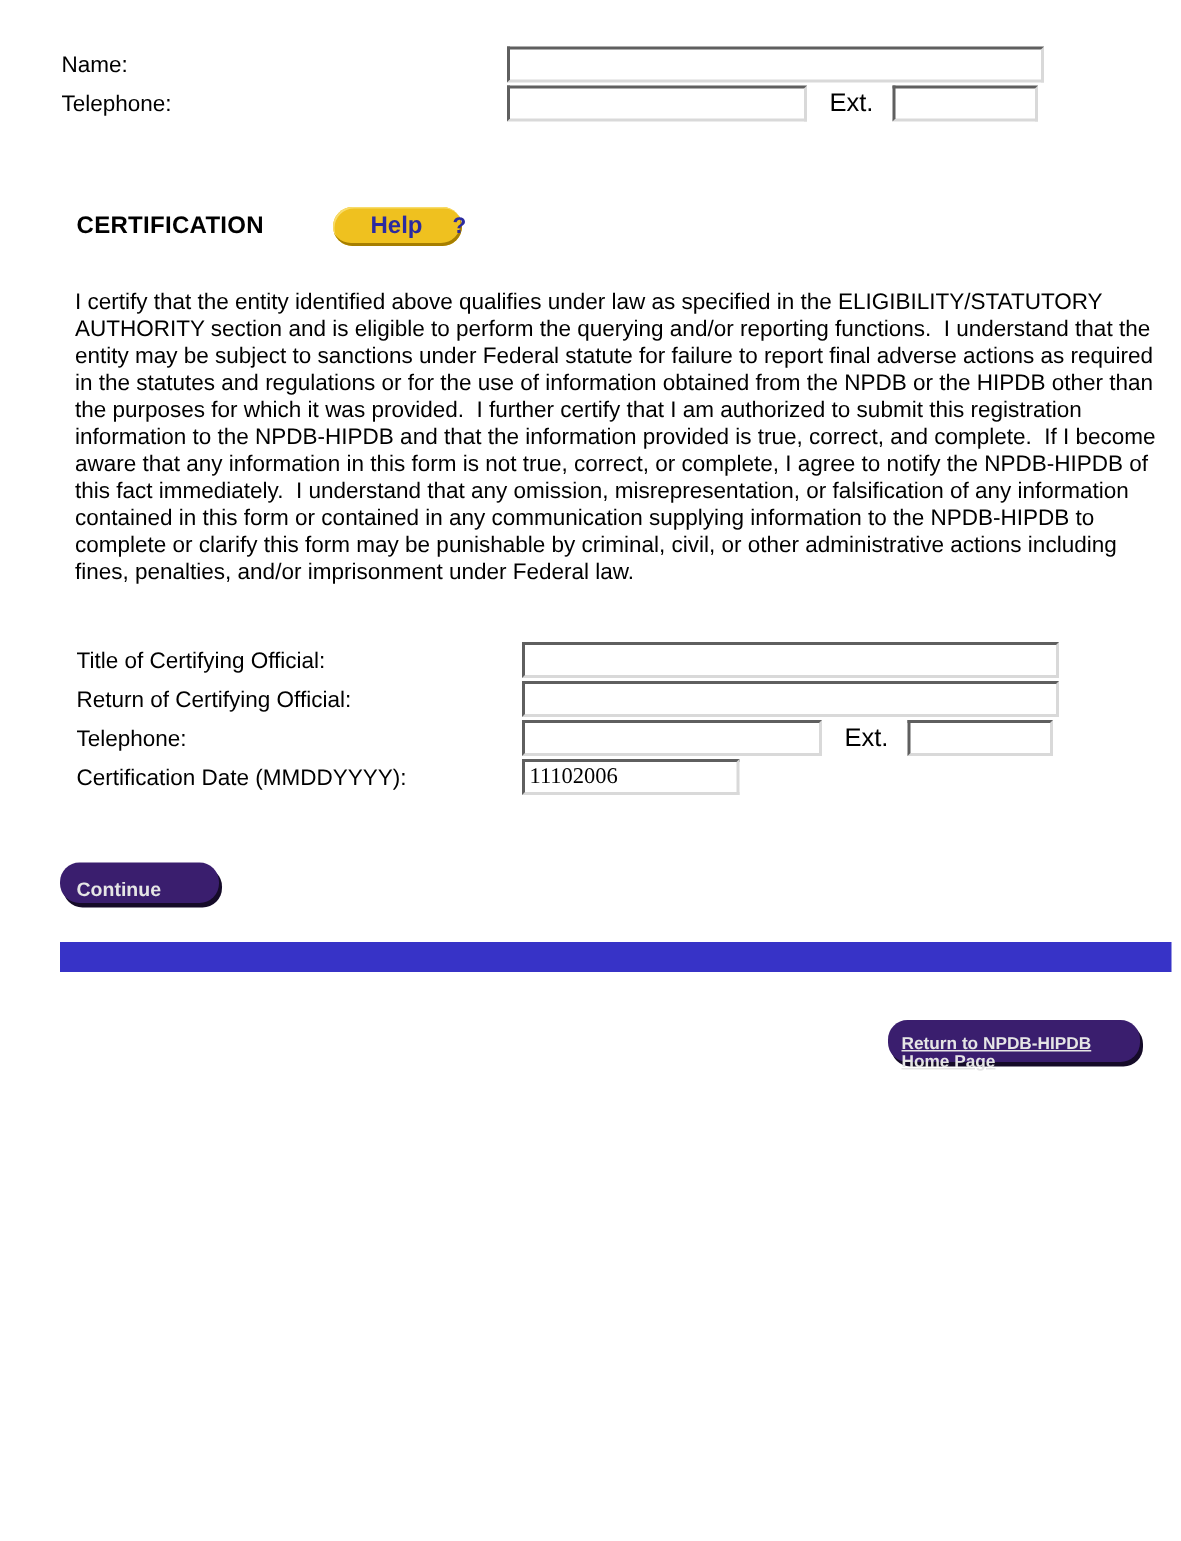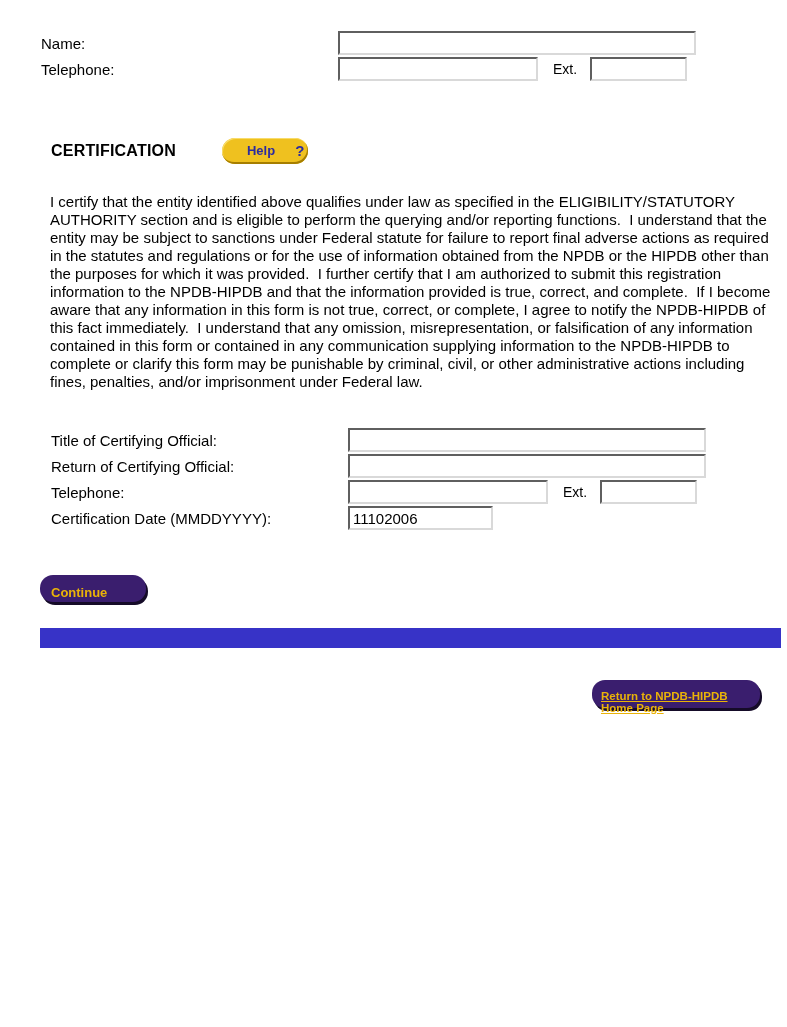--- a/index.html
+++ b/index.html
@@ -26,30 +26,30 @@
     flex: 0 0 298px;
     padding-left: 1px;
     font-size: 15px;
     color: #000;
   }
   input.txt {
     height: 24px;
     border: 2px solid;
     border-color: #5f5f5f #d9d9d9 #d9d9d9 #5f5f5f;
     background: #ffffff;
-    font-family: Liberation Sans, sans-serif;
+    font-family: Liberation Serif, serif;
     font-size: 15px;
     padding: 0 3px;
     outline: none;
   }
   .w-wide  { width: 358px; }
   .w-phone { width: 200px; }
   .w-ext   { width: 97px; }
   .w-date  { width: 145px; }
-  .ext-label { margin: 0 3px 0 5px; font-size: 14px; }
+  .ext-label { margin: 0 3px 0 5px; font-size: 17px; }
 
   
   .cert-head-row {
     display: flex;
     align-items: center;
     margin-top: 56px;
     padding-left: 11px;
     height: 27px;
   }
   .cert-heading {
@@ -67,21 +67,21 @@
     box-shadow: inset -1px -2px 0 #a67e00, inset 1px 1px 0 #f8dc6a;
     display: flex;
     align-items: center;
     justify-content: space-between;
     padding: 0 14px 0 15px;
     cursor: pointer;
     font-family: "Liberation Sans", sans-serif;
   }
   .help-btn .help-label {
     color: #2b2ba0;
-    font-size: 13px;
+    font-size: 16px;
     font-weight: bold;
   }
   .help-btn .help-q {
     color: #2b2ba0;
     font-size: 15px;
     font-weight: bold;
   }
 
   
   .statement {
@@ -95,21 +95,21 @@
 
   
   .lower-form { margin-top: 17px; }
 
   
   .purple-btn {
     border: none;
     background: #3a1e6e;
     border-radius: 13px;
     box-shadow: 2px 3px 0 #150b28;
-    color: #eab308;
+    color: #e5e5e5;
     font-family: "Liberation Sans", sans-serif;
     font-weight: bold;
     text-align: left;
     cursor: pointer;
   }
   .continue-btn {
     display: block;
     margin: 33px 0 0 10px;
     width: 106px;
     height: 27px;

